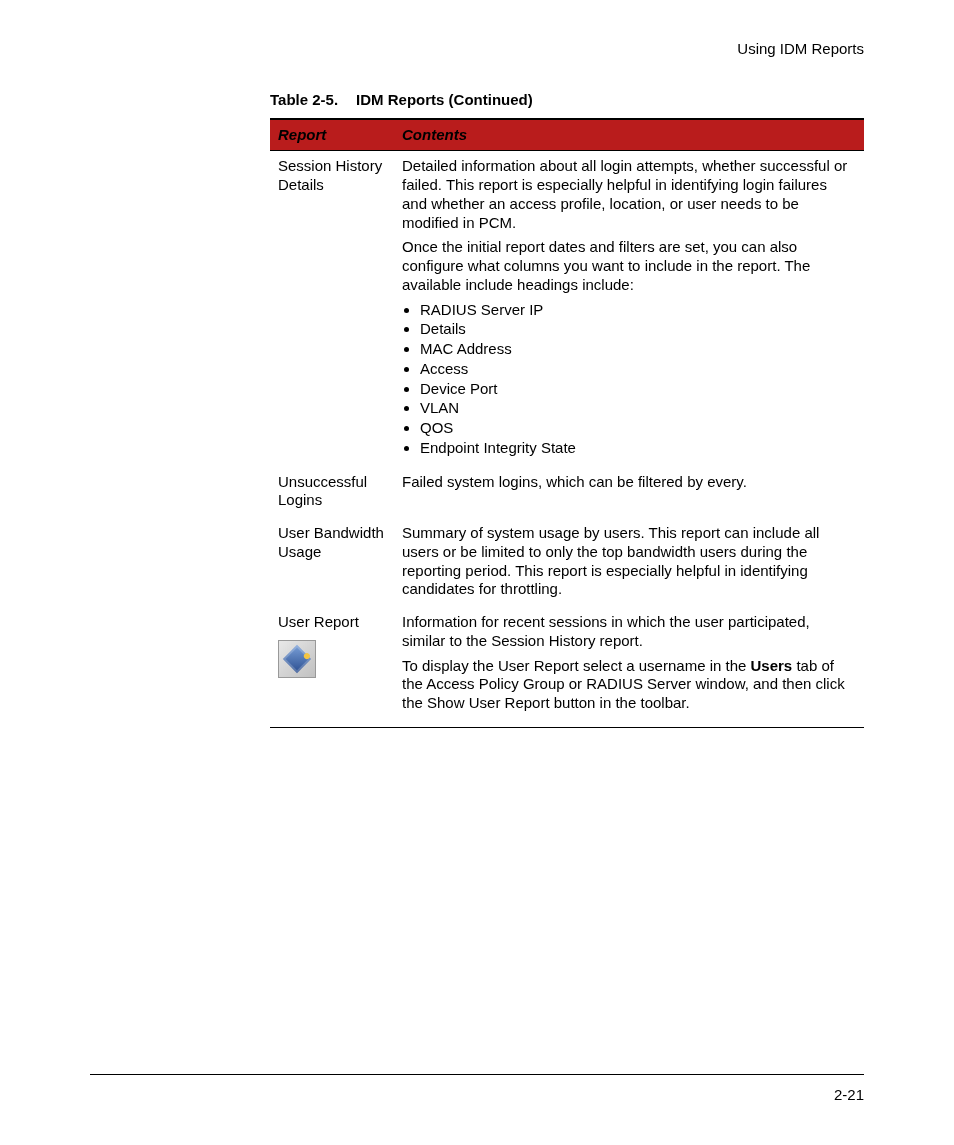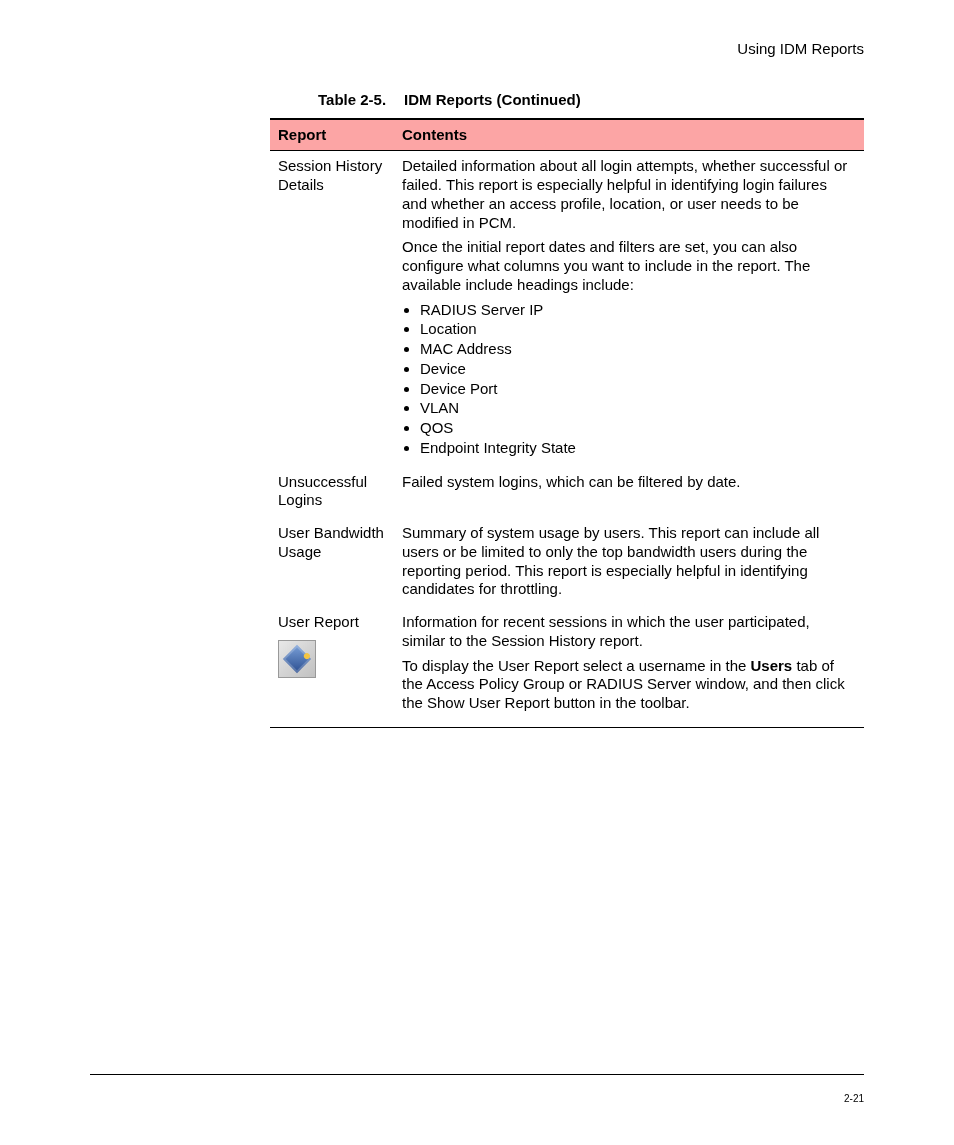--- a/index.html
+++ b/index.html
@@ -25,29 +25,29 @@
   .content {
     margin-left: 180px;
   }
   .caption {
     font-weight: bold;
     margin-bottom: 8px;
     font-size: 15px;
   }
   .caption .num {
     margin-right: 18px;
-    margin-left: 48px;
   }
   table {
     border-collapse: collapse;
     width: 100%;
     font-size: 15px;
   }
   thead tr {
-    background: #fca5a5;
+    background: #b91c1c;
+    font-style: italic;
   }
   thead th {
     text-align: left;
     font-weight: bold;
     padding: 6px 8px;
     border-top: 2px solid #000;
     border-bottom: 1px solid #000;
   }
   tbody td {
     vertical-align: top;
@@ -102,21 +102,21 @@
     border-top: 1px solid #000;
     margin: 0;
     position: absolute;
     left: 90px; right: 90px;
     bottom: 70px;
   }
   .page-num {
     position: absolute;
     right: 90px;
     bottom: 40px;
-    font-size: 10px;
+    font-size: 15px;
   }
   b { font-weight: bold; }
 </style>
 </head>
 <body>
 
 <div class="header">
   <div>Using IDM Reports</div>
 </div>
 
@@ -134,33 +134,33 @@
       </tr>
     </thead>
     <tbody>
       <tr>
         <td class="col1">Session History Details</td>
         <td>
           <div class="para">Detailed information about all login attempts, whether successful or failed. This report is especially helpful in identifying login failures and whether an access profile, location, or user needs to be modified in PCM.</div>
           <div class="para">Once the initial report dates and filters are set, you can also configure what columns you want to include in the report. The available include headings include:</div>
           <ul class="b">
             <li>RADIUS Server IP</li>
-            <li>Location</li>
+            <li>Details</li>
             <li>MAC Address</li>
-            <li>Device</li>
+            <li>Access</li>
             <li>Device Port</li>
             <li>VLAN</li>
             <li>QOS</li>
             <li>Endpoint Integrity State</li>
           </ul>
         </td>
       </tr>
       <tr>
         <td class="col1">Unsuccessful Logins</td>
-        <td>Failed system logins, which can be filtered by date.</td>
+        <td>Failed system logins, which can be filtered by every.</td>
       </tr>
       <tr>
         <td class="col1">User Bandwidth Usage</td>
         <td>Summary of system usage by users. This report can include all users or be limited to only the top bandwidth users during the reporting period. This report is especially helpful in identifying candidates for throttling.</td>
       </tr>
       <tr class="bottomline">
         <td class="col1">
           <div>User Report</div>
           <div class="icon-placeholder">
             <div class="icon-inner"></div>

